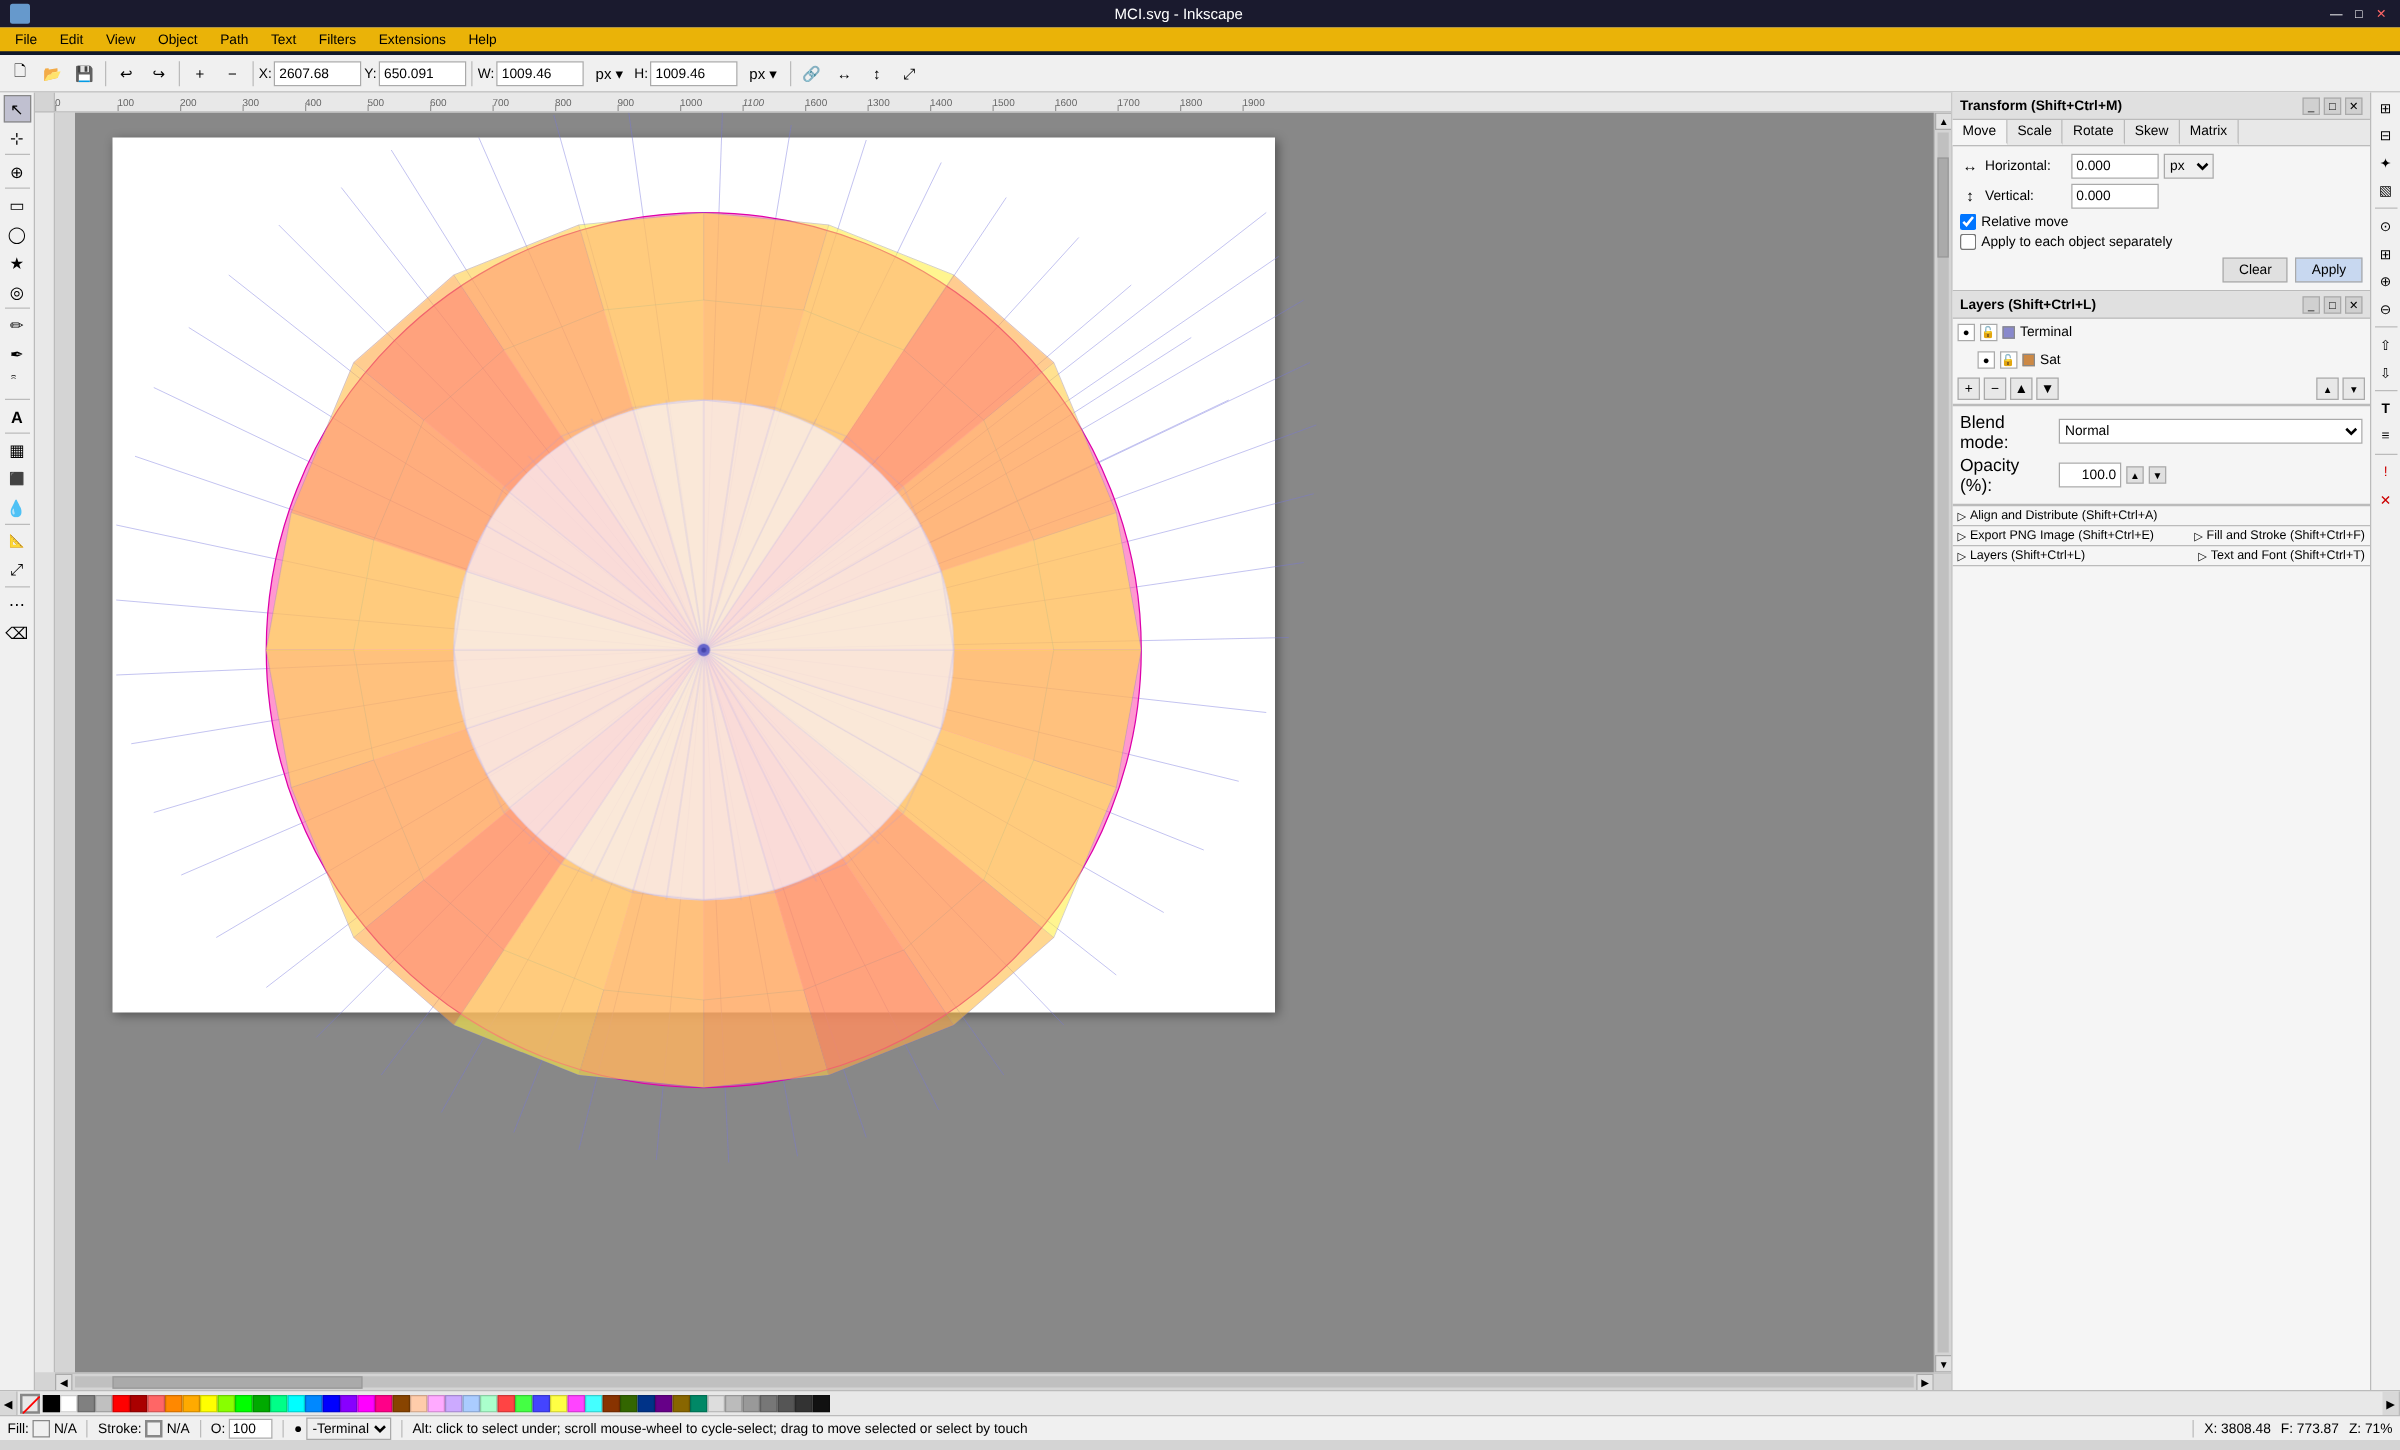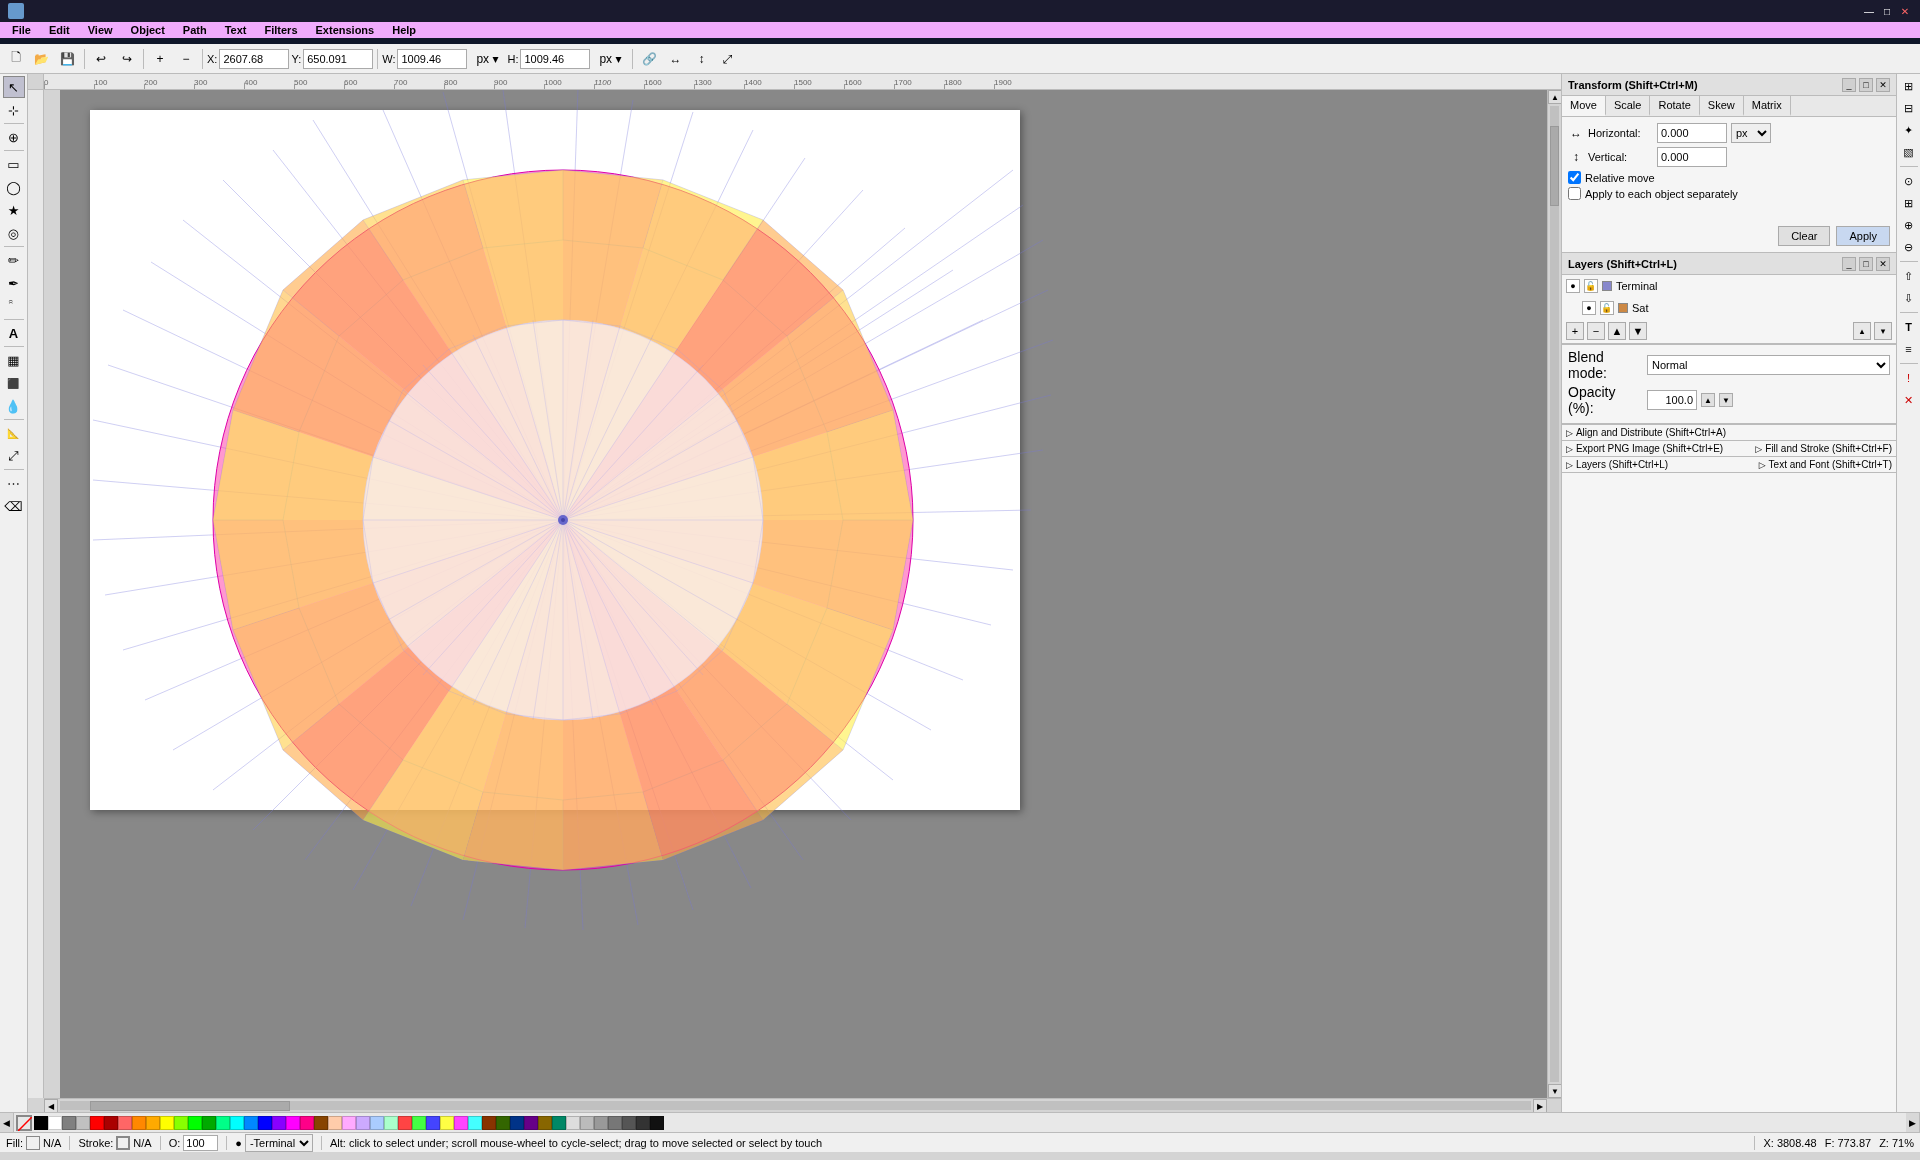--- a/index.html
+++ b/index.html
@@ -9,22 +9,22 @@
     #titlebar {
       height: 22px; background: #1a1a2e; display: flex; align-items: center; justify-content: space-between;
       padding: 0 8px; color: #fff; font-size: 12px;
     }
     #titlebar-title { flex: 1; text-align: center; }
     #titlebar-controls { display: flex; gap: 4px; }
     .win-btn { width: 14px; height: 14px; border: none; cursor: pointer; font-size: 10px; display: flex; align-items: center; justify-content: center; background: transparent; color: #fff; }
 
     
     #menubar {
-      height: 22px; background: #f0abfc; display: flex; align-items: center; padding: 0 4px;
-      border-bottom: 6px solid #0f172a; gap: 2px; font-weight: bold;
+      height: 22px; background: #eab308; display: flex; align-items: center; padding: 0 4px;
+      border-bottom: 3px solid #0f172a; gap: 2px;
     }
     .menu-item { padding: 2px 8px; cursor: pointer; font-size: 11px; }
 
     
     #toolbar {
       height: 30px; background: #f0f0f0; display: flex; align-items: center; padding: 0 4px;
       border-bottom: 1px solid #bbb; gap: 2px; flex-wrap: nowrap; overflow: hidden;
     }
     .toolbar-btn {
       width: 24px; height: 24px; border: 1px solid transparent; background: transparent;
@@ -72,21 +72,21 @@
 
     #transform-content { padding: 6px; }
     .transform-row { display: flex; align-items: center; margin-bottom: 4px; gap: 4px; }
     .transform-label { width: 65px; font-size: 11px; }
     .transform-input { width: 70px; height: 20px; border: 1px solid #aaa; padding: 0 3px; font-size: 11px; }
     .transform-unit { width: 40px; height: 20px; border: 1px solid #aaa; font-size: 11px; }
     .transform-icon { font-size: 12px; width: 16px; display: flex; align-items: center; justify-content: center; }
 
     .checkbox-row { display: flex; align-items: center; gap: 4px; margin-bottom: 3px; }
     .transform-buttons { display: flex; justify-content: flex-end; gap: 6px; margin-top: 6px; }
-    .trans-btn { padding: 3px 12px; font-size: 11px; background: #e0e0e0; border: 1px solid #aaa; cursor: pointer; margin-top: 20px; }
+    .trans-btn { padding: 3px 12px; font-size: 11px; background: #e0e0e0; border: 1px solid #aaa; cursor: pointer; }
     .trans-btn.primary { background: #c8d8f0; }
 
     
     #layers-panel { border-bottom: 1px solid #bbb; }
     .layer-row { display: flex; align-items: center; padding: 2px 4px; gap: 4px; height: 22px; }
     .layer-eye { width: 14px; height: 14px; border: 1px solid #aaa; background: #fff; display: flex; align-items: center; justify-content: center; font-size: 9px; cursor: pointer; }
     .layer-lock { width: 14px; height: 14px; border: 1px solid #aaa; background: #fff; display: flex; align-items: center; justify-content: center; font-size: 9px; cursor: pointer; }
     .layer-color { width: 10px; height: 10px; border: 1px solid #888; }
     .layer-name { font-size: 11px; flex: 1; }
     .layer-toolbar { display: flex; align-items: center; padding: 3px 4px; gap: 3px; border-bottom: 1px solid #bbb; }
@@ -126,20 +126,21 @@
     #canvas-white { position: absolute; background: white; box-shadow: 2px 2px 8px rgba(0,0,0,0.4); }
 
     
     #layers-panel .layers-list { padding: 0; }
   </style>
 </head>
 <body>
 
 <div id="titlebar">
   <div style="width:16px;height:16px;background:#6699cc;border-radius:2px;"></div>
+  <div id="titlebar-title">MCI.svg - Inkscape</div>
   <div id="titlebar-controls">
     <button class="win-btn">—</button>
     <button class="win-btn">□</button>
     <button class="win-btn" style="color:#ff6666;">✕</button>
   </div>
 </div>
 
 <div id="menubar">
     <div class="menu-item">File</div>
     <div class="menu-item">Edit</div>

